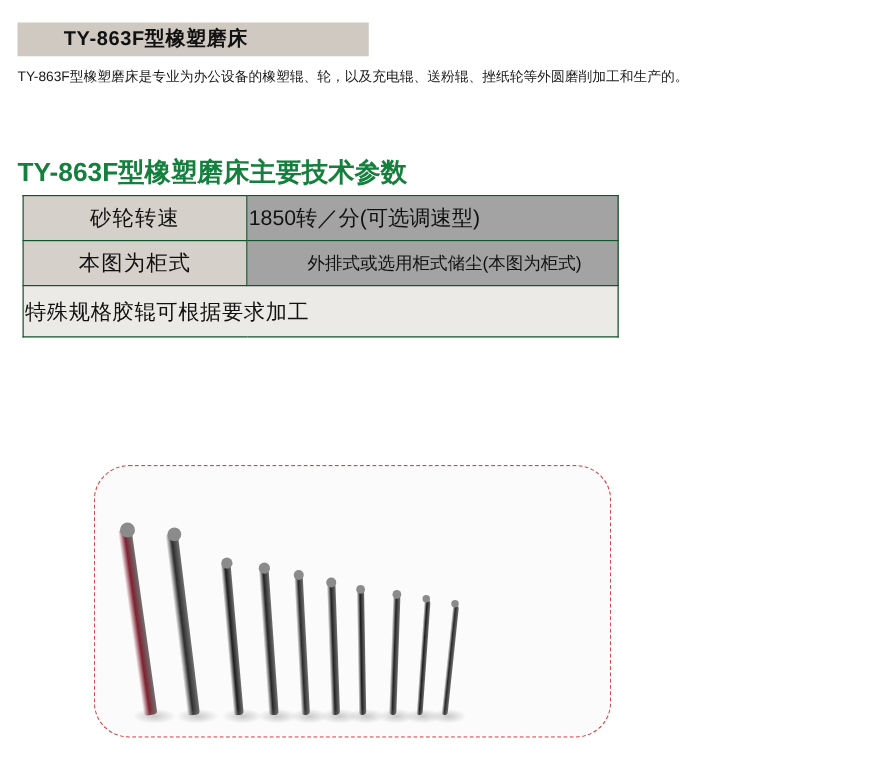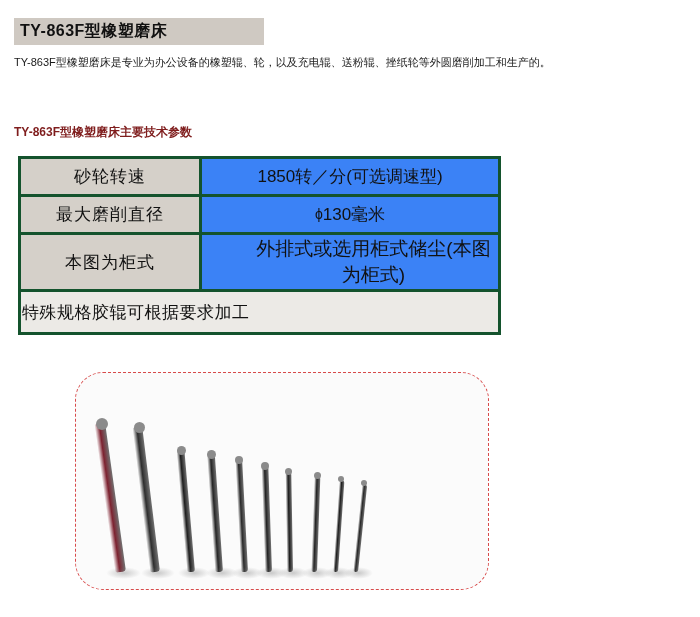--- a/index.html
+++ b/index.html
@@ -19,20 +19,21 @@
   
   .title-block {
     position: absolute;
     left: 14px;
     top: 18px;
     width: 250px;
     height: 27px;
     background: #cfc9c2;
     display: flex;
     align-items: center;
+    padding-left: 31px;
   }
   .title-block .title-text {
     font-size: 16px;
     font-weight: bold;
     letter-spacing: 0.5px;
     padding-left: 6px;
     color: #111;
     white-space: nowrap;
   }
 
@@ -48,55 +49,54 @@
     font-size: 11px;
     line-height: 20px;
     color: #1a1a1a;
   }
 
   
   .spec-heading {
     position: absolute;
     left: 14px;
     top: 124px;
-    font-size: 12px;
+    font-size: 21px;
     font-weight: bold;
-    color: #7f1d1d;
+    color: #15803d;
     white-space: nowrap;
   }
 
   
   .spec-table {
     position: absolute;
     left: 18px;
     top: 156px;
     width: 472px;
     border-collapse: collapse;
     table-layout: fixed;
   }
   .spec-table td {
-    border: 3px solid #14532d;
+    border: 1px solid #14532d;
     height: 33px;
     vertical-align: middle;
     font-size: 17px;
     color: #111;
   }
   .spec-table .label-cell {
     width: 176px;
     background: #d5d0c9;
     text-align: center;
     letter-spacing: 1px;
   }
   .spec-table .value-cell {
     width: 294px;
-    background: #3b82f6;
-    text-align: center;
+    background: #a3a3a3;
   }
   .spec-table .value-cell.small {
-    font-size: 19px;
+    font-size: 14px;
     padding-left: 48px;
   }
   .spec-table .footnote-cell {
     background: #eceae6;
     text-align: left;
     height: 38px;
     font-size: 17px;
     letter-spacing: 0.5px;
   }
   .dia-sym {
@@ -153,24 +153,20 @@
   <p>TY-863F型橡塑磨床是专业为办公设备的橡塑辊、轮，以及充电辊、送粉辊、挫纸轮等外圆磨削加工和生产的。</p>
 </div>
 
 <div class="spec-heading">TY-863F型橡塑磨床主要技术参数</div>
 
 <table class="spec-table">
   <tbody>
     <tr>
       <td class="label-cell">砂轮转速</td>
       <td class="value-cell">1850转／分(可选调速型)</td>
-    </tr>
-    <tr>
-      <td class="label-cell">最大磨削直径</td>
-      <td class="value-cell"><span class="dia-sym">ϕ</span><span>130毫米</span></td>
     </tr>
     <tr>
       <td class="label-cell">本图为柜式</td>
       <td class="value-cell small">外排式或选用柜式储尘(本图为柜式)</td>
     </tr>
     <tr>
       <td class="footnote-cell" colspan="2">特殊规格胶辊可根据要求加工</td>
     </tr>
   </tbody>
 </table>

